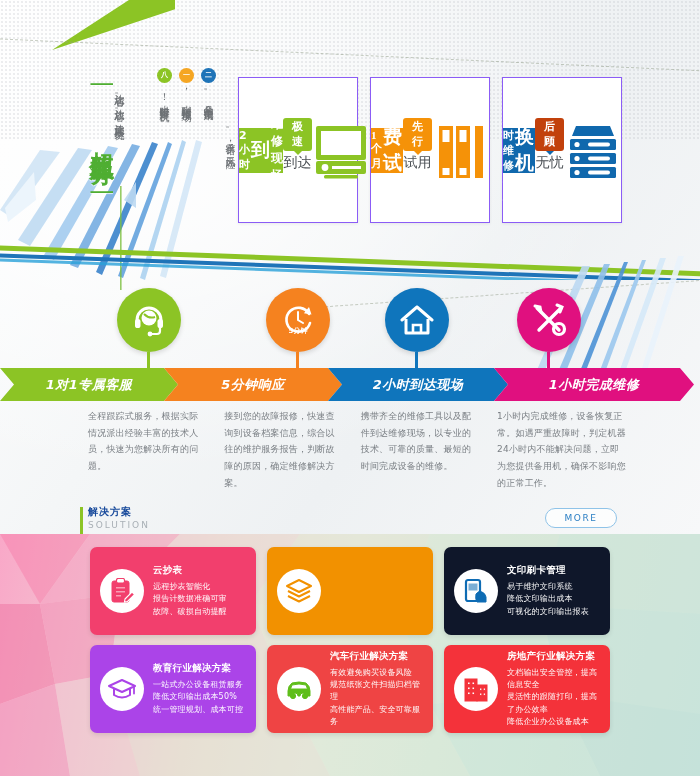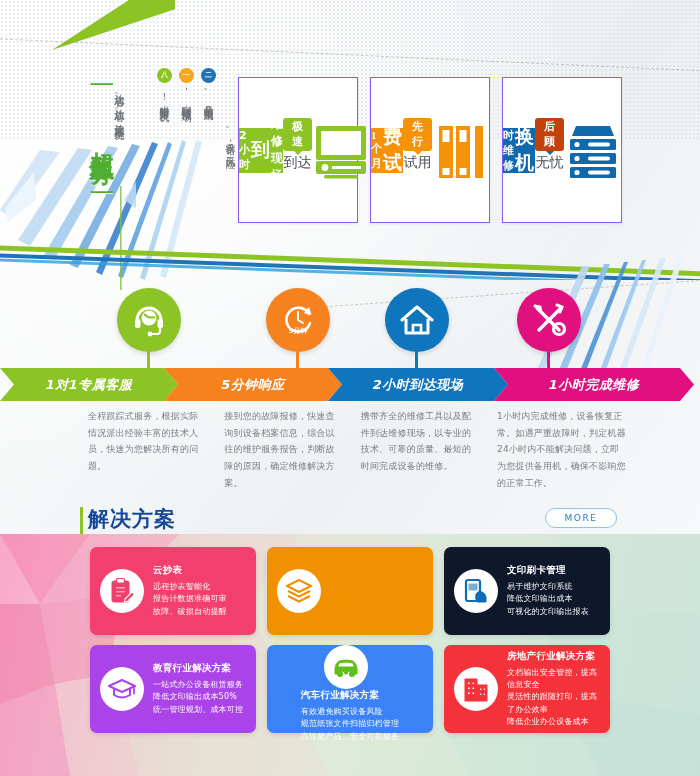--- a/index.html
+++ b/index.html
@@ -133,21 +133,21 @@
   .chev.cb { background:#0f75bc; width:180px; margin-left:-14px; clip-path:polygon(0 0, calc(100% - 14px) 0, 100% 50%, calc(100% - 14px) 100%, 0 100%, 14px 50%); }
   .chev.cp { background:#e0107f; width:200px; margin-left:-14px; clip-path:polygon(0 0, calc(100% - 14px) 0, 100% 50%, calc(100% - 14px) 100%, 0 100%, 14px 50%); }
 
   .descs { position:absolute; left:88px; top:408px; width:540px; display:flex; gap:18px; }
   .desc { width:122px; font-size:9px; line-height:1.85; color:#7a7f84; letter-spacing:.2px; }
   .desc.d4 { width:135px; }
 
   
   .sol-head { position:absolute; left:88px; top:505px; }
   .sol-bar { position:absolute; left:-8px; top:2px; width:3px; height:30px; background:#8cc425; }
-  .sol-cn { font-size:21px; font-weight:bold; color:#17499b; letter-spacing:1px; }
+  .sol-cn { font-size:10px; font-weight:bold; color:#17499b; letter-spacing:1px; }
   .sol-en { font-size:9px; color:#a9b0b6; letter-spacing:2px; margin-top:1px; }
   .more-btn {
     position:absolute; left:545px; top:508px; width:72px; height:20px;
     border:1px solid #8fc3e8; border-radius:11px; background:rgba(255,255,255,.75);
     color:#2b7fc4; font-size:9px; letter-spacing:1.5px;
     display:flex; align-items:center; justify-content:center;
   }
 
   
   .bottom-bg {
@@ -168,21 +168,21 @@
     width:44px; height:44px; border-radius:50%; background:#fff; flex:0 0 44px;
     display:flex; align-items:center; justify-content:center; margin-right:9px;
   }
   .tile .tbody { flex:1; }
   .tile .t-title { font-size:9.5px; font-weight:bold; margin-bottom:4px; letter-spacing:.3px; }
   .tile .t-line { font-size:8px; line-height:1.55; opacity:.96; letter-spacing:.2px; }
   .t-pink   { background:#f23f6d; } .t-pink   .badge svg{ fill:#f23f6d; stroke:#f23f6d; }
   .t-orange { background:#f29100; } .t-orange .badge svg{ fill:#f29100; stroke:#f29100; }
   .t-blue   { background:#0f172a; } .t-blue   .badge svg{ fill:#0e6cb4; stroke:#0e6cb4; }
   .t-purple { background:#ab44e8; } .t-purple .badge svg{ fill:#ab44e8; stroke:#ab44e8; }
-  .t-green  { background:#3b82f6;flex-direction:column; } .t-green  .badge svg{ fill:#5fbe1b; stroke:#5fbe1b; }
+  .t-green  { background:#ef4444; } .t-green  .badge svg{ fill:#5fbe1b; stroke:#5fbe1b; }
   .t-red    { background:#f4323a; } .t-red    .badge svg{ fill:#f4323a; stroke:#f4323a; }
 </style>
 </head>
 <body>
 
 <div class="page">
 
   <div class="top-bg">
     <div class="dots"></div>
     <div class="poly green-tri"></div>

